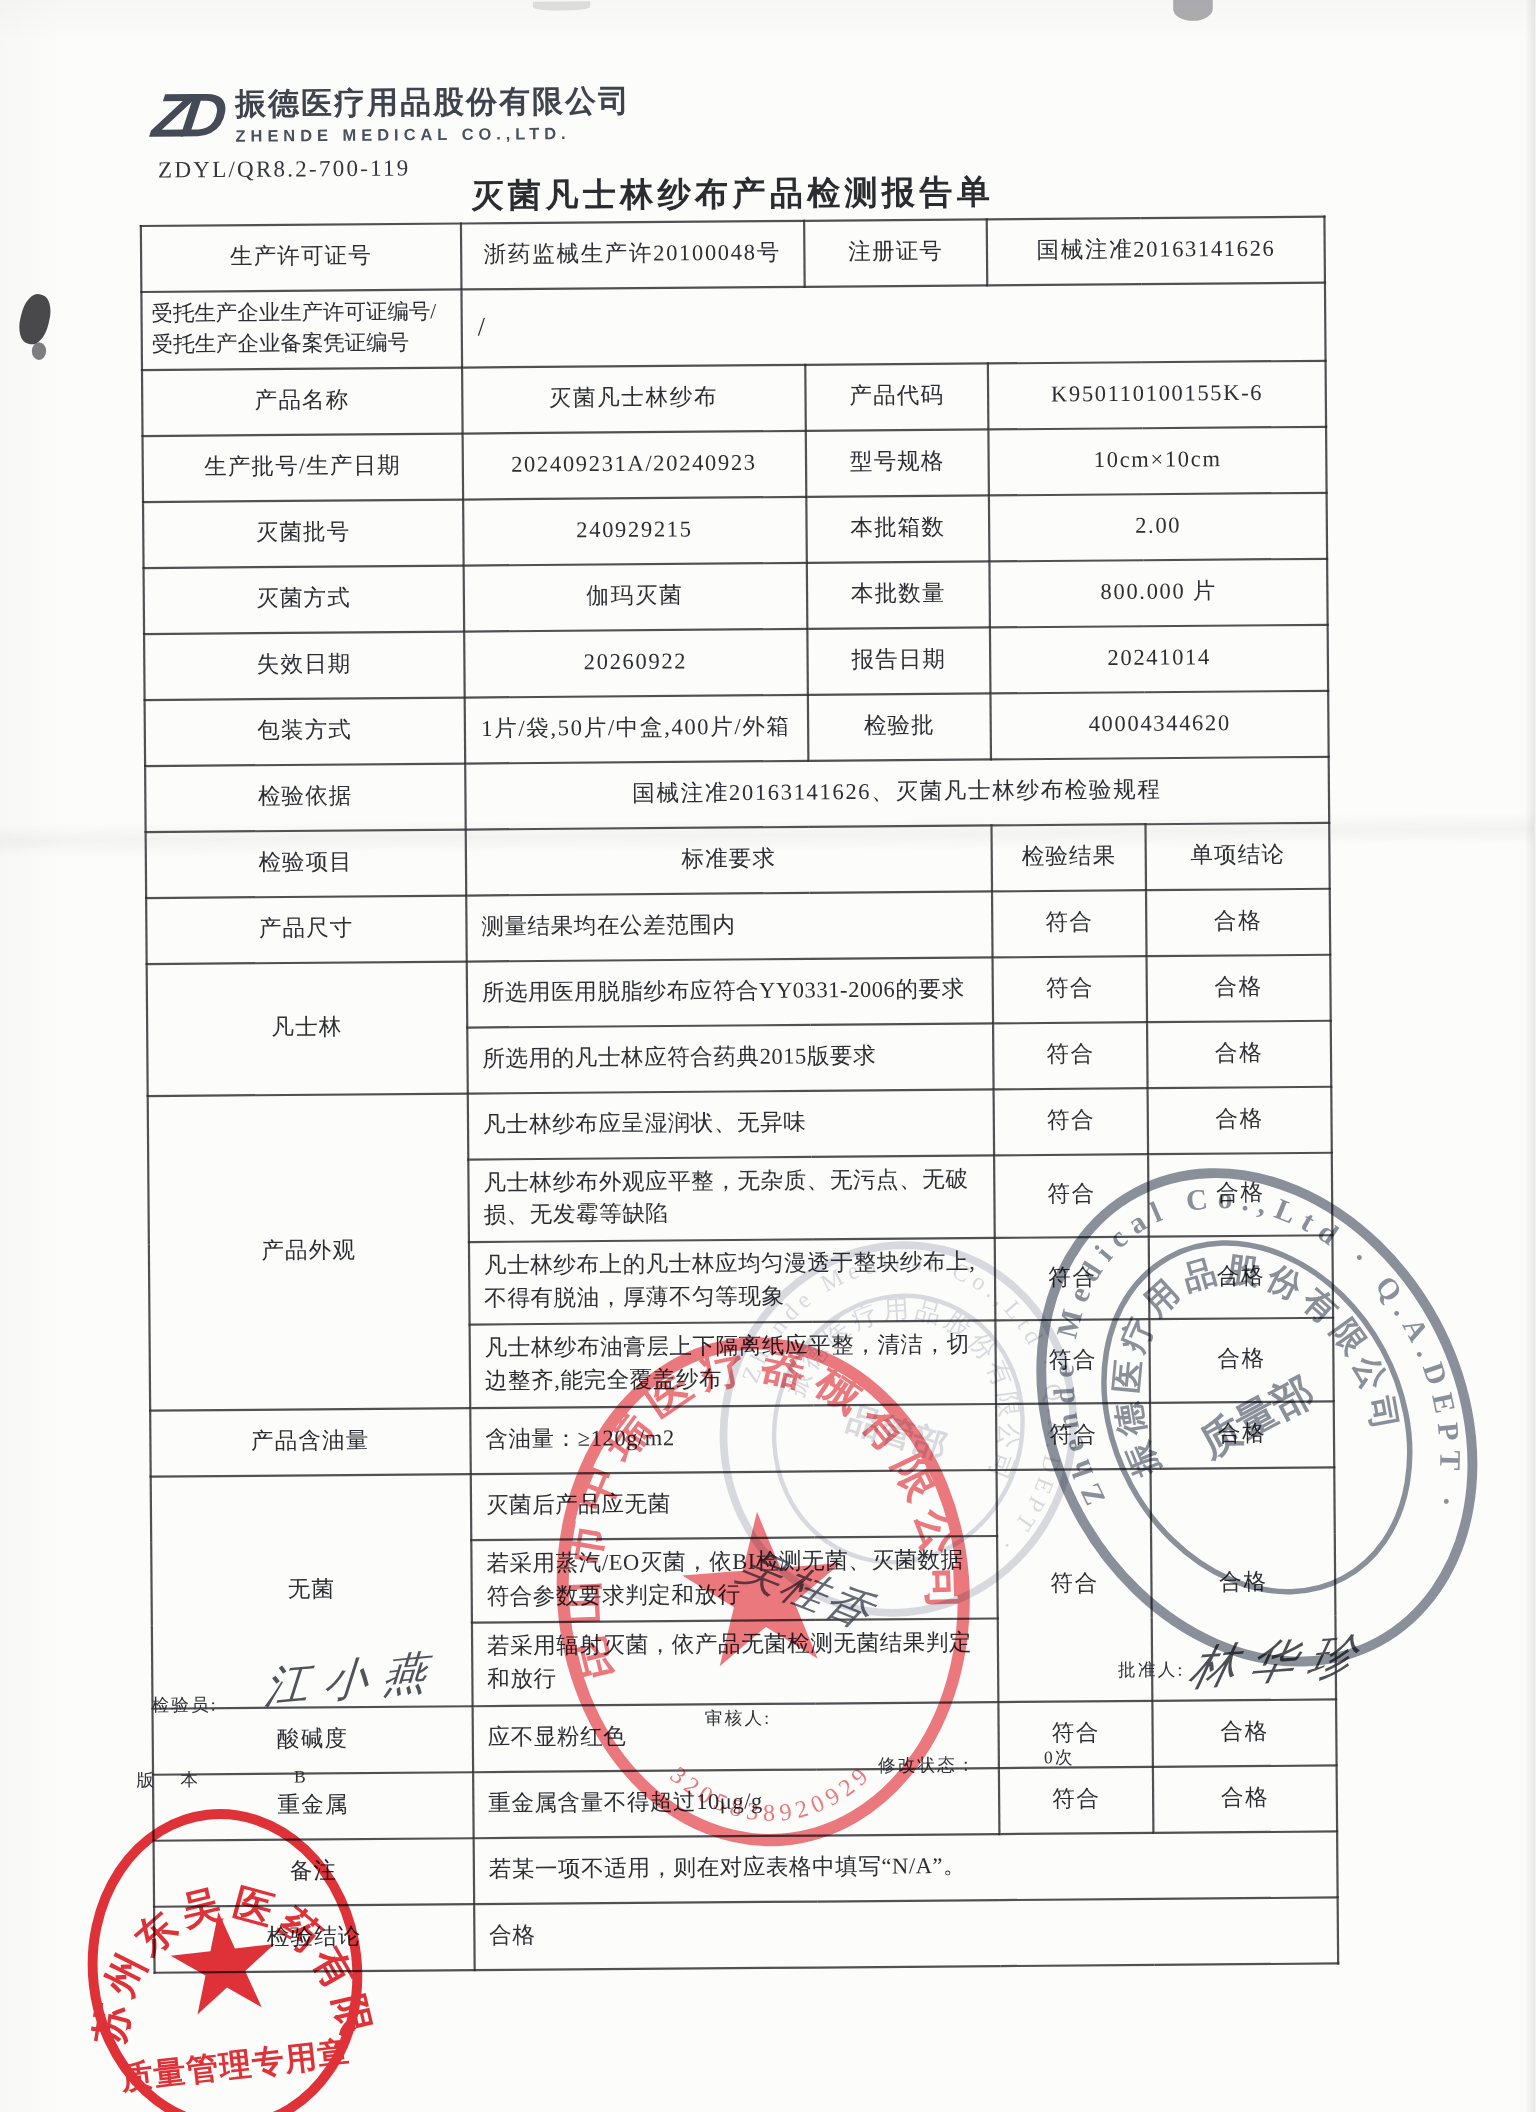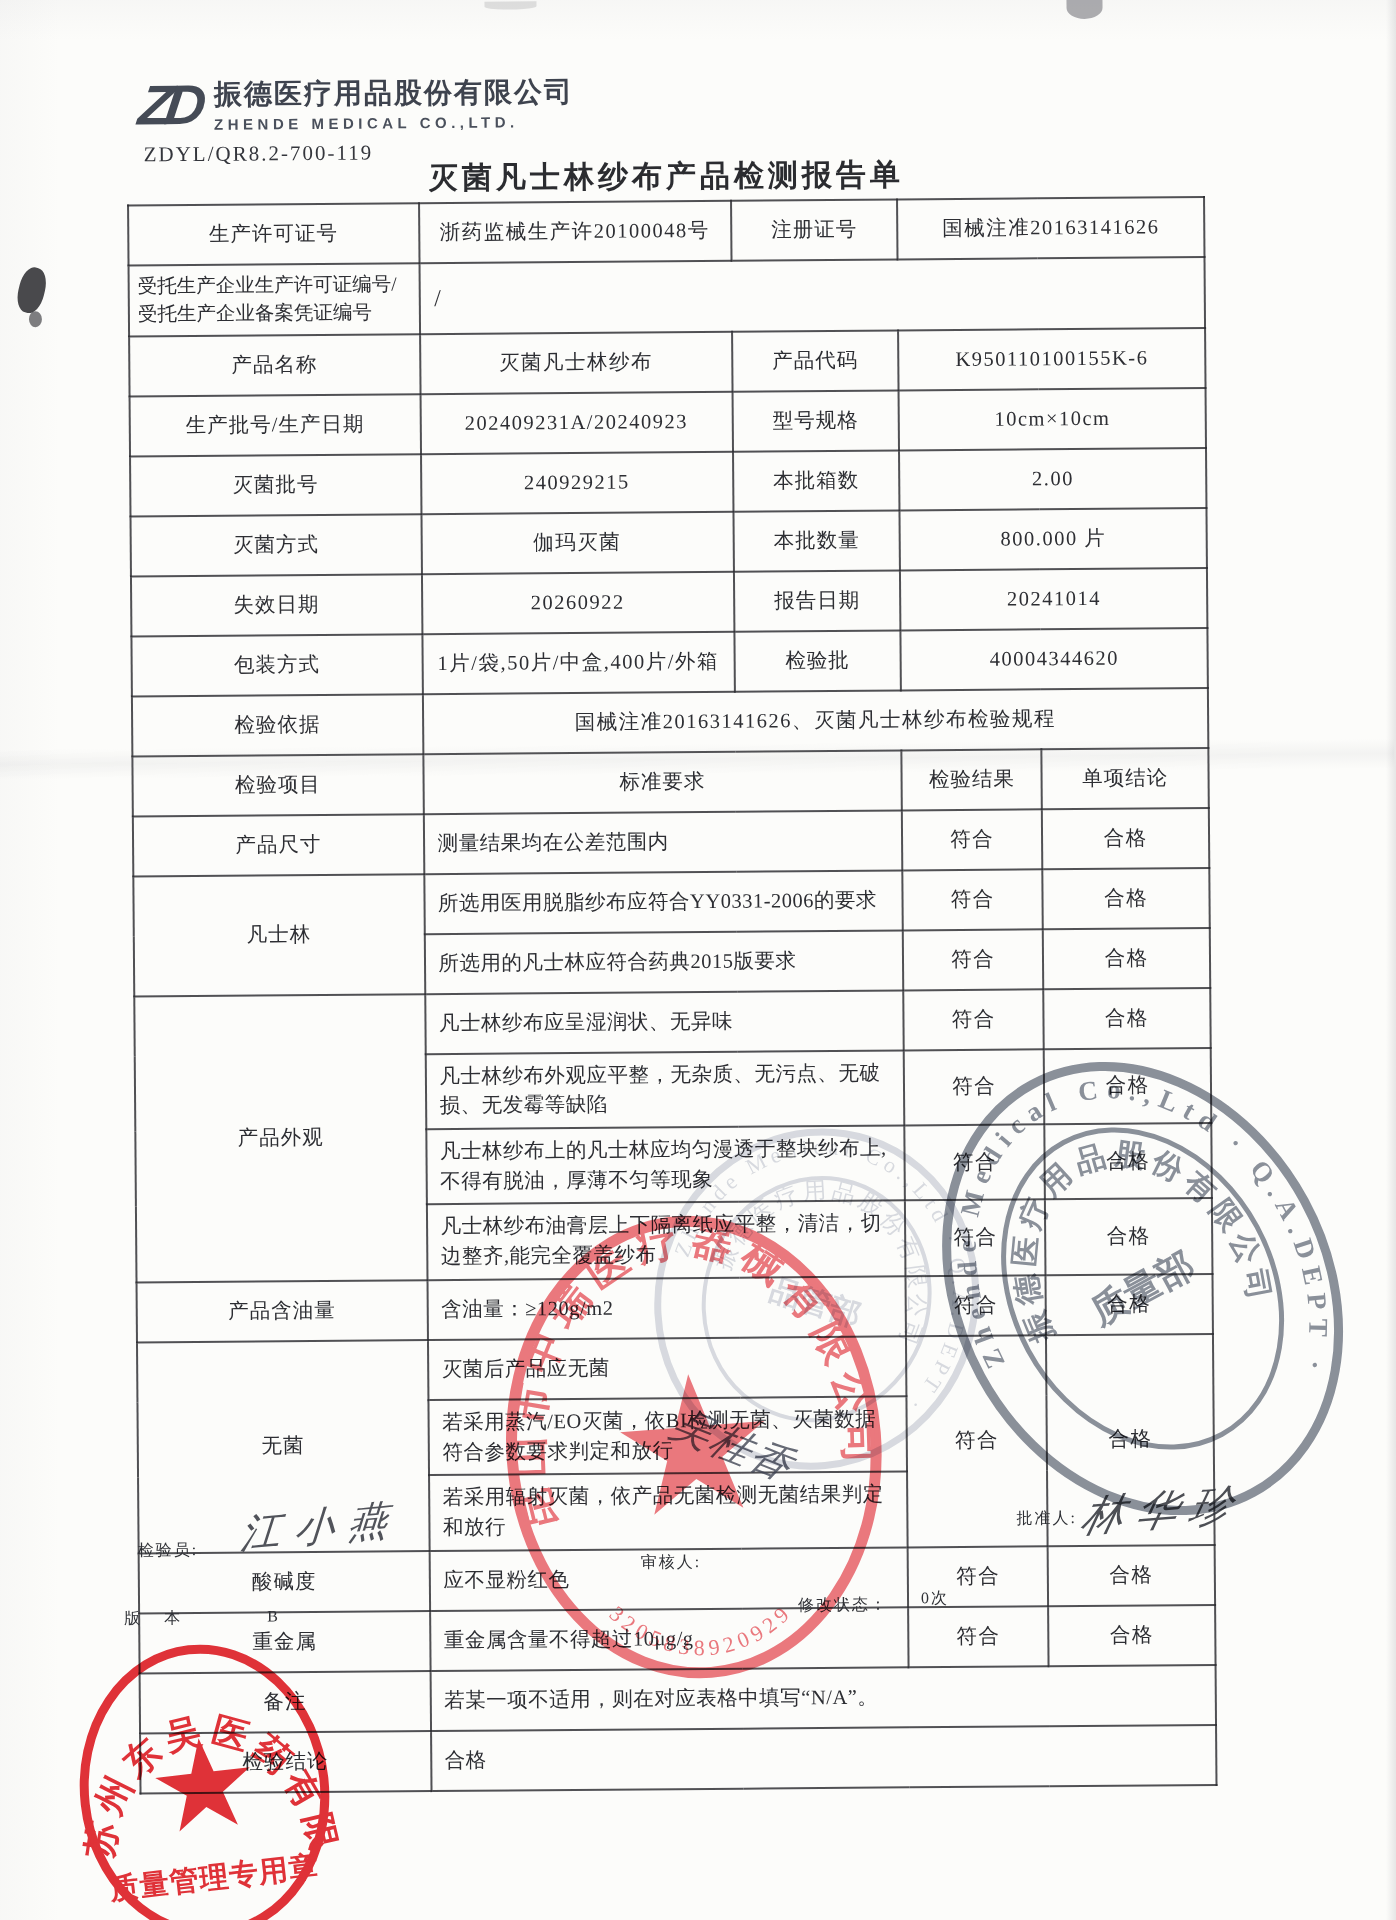--- a/index.html
+++ b/index.html
@@ -227,21 +227,21 @@
 
     <div class="fline" style="left:133px;top:1536px">检验员:</div>
     <div class="sig sig-inspector">江小燕</div>
     <div class="fline" style="left:636px;top:1552px">审核人:</div>
     <div class="sig sig-reviewer">吴桂香</div>
     <div class="fline" style="left:1012px;top:1511px">批准人:</div>
     <div class="sig sig-approver">林华珍</div>
     <div class="fline" style="left:119px;top:1604px;letter-spacing:10px">版 本</div>
     <div class="fline" style="left:262px;top:1604px">B</div>
     <div class="fline" style="left:793px;top:1596px">修改状态：</div>
-    <div class="fline" style="left:916px;top:1590px">0次</div>
+    <div class="fline" style="left:944px;top:1590px">0次</div>
 
     <svg class="stamp op34" style="left: 642px; top: 1118px; color: rgb(142, 150, 169);" width="344" height="364" viewBox="0 0 344 364">
       <defs>
         <path id="p-ql-out" d="M 37,182 A 135,146 0 1 1 307,182 A 135,146 0 1 1 37,182"></path>
         <path id="p-ql-in" d="M 80,182 A 92,102 0 1 1 264,182 A 92,102 0 1 1 80,182"></path>
       </defs>
       <g transform="rotate(18 172 182)">
         <ellipse cx="172" cy="182" rx="158" ry="168" fill="none" stroke="currentColor" stroke-width="7"></ellipse>
         <ellipse cx="172" cy="182" rx="112" ry="122" fill="none" stroke="currentColor" stroke-width="4"></ellipse>
         <text font-size="22" letter-spacing="5" fill="currentColor">

